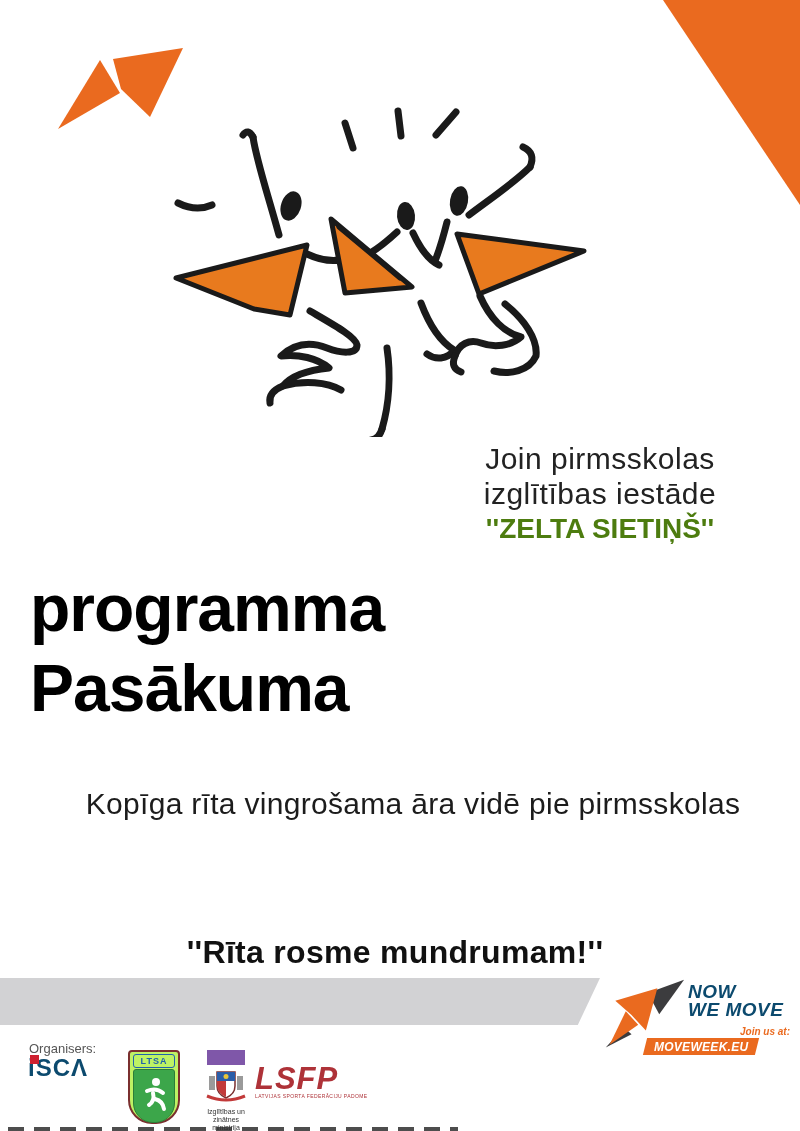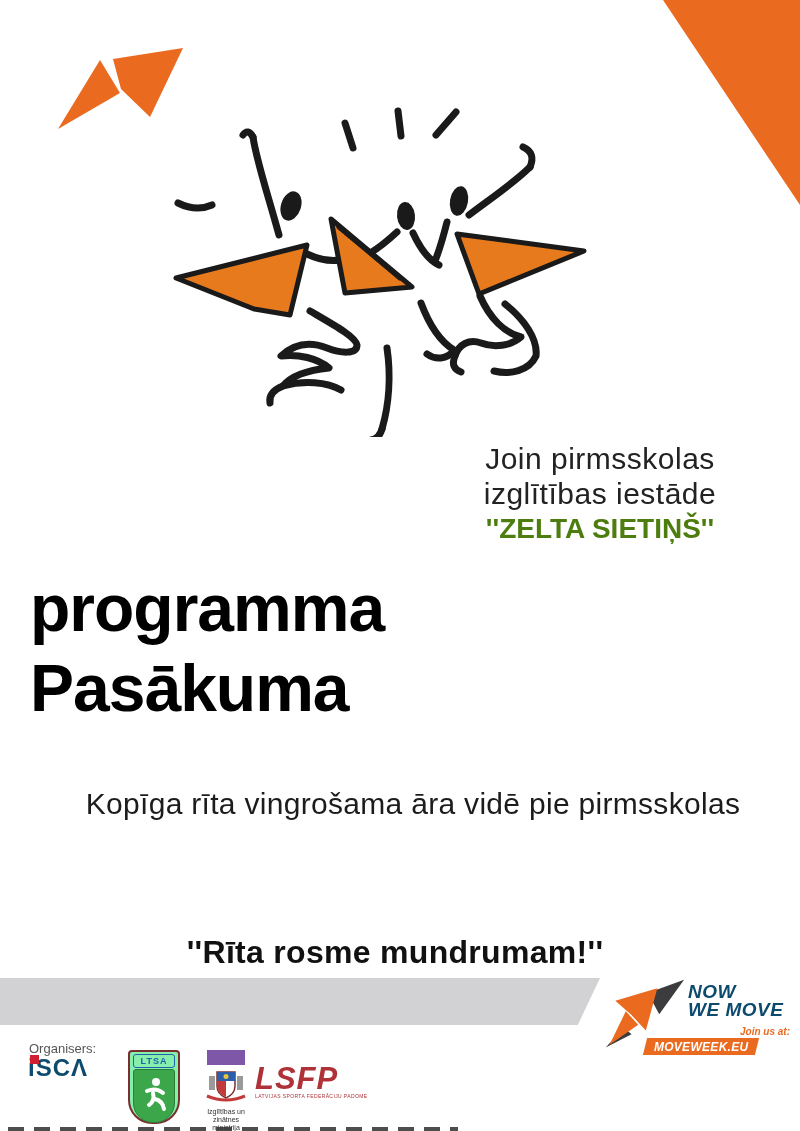--- a/index.html
+++ b/index.html
@@ -67,21 +67,21 @@
   
   .organisers-label{position:absolute; left:29px; top:1041px; font-size:13px; color:#555;}
   .isca{position:absolute; left:28px; top:1051px;}
   .isca .sq{position:absolute; left:2px; top:4px; width:9px; height:9px; background:#CE2030;}
   .isca .txt{
     font-weight:bold; font-size:24px; color:#0c4a6e;
     letter-spacing:1px; line-height:34px; padding-left:0;
   }
   .ltsa{
     position:absolute; left:128px; top:1050px; width:52px; height:74px;
-    background:#86efac; border:2px solid #7A2F2F; border-radius:4px 4px 24px 24px;
+    background:#bef264; border:2px solid #7A2F2F; border-radius:4px 4px 24px 24px;
     box-sizing:border-box;
   }
   .ltsa .tag{
     margin:2px auto 1px auto; width:40px; height:12px; border:1px solid #1F63AC; border-radius:3px;
     color:#1F63AC; font-weight:bold; font-size:9px; text-align:center; line-height:12px; letter-spacing:1px;
   }
   .ltsa .shield{
     margin:0 auto; width:40px; height:52px; background:#3CA64A;
     border:1px solid #2c7d38; border-radius:3px 3px 20px 20px;
     display:flex; align-items:center; justify-content:center;

